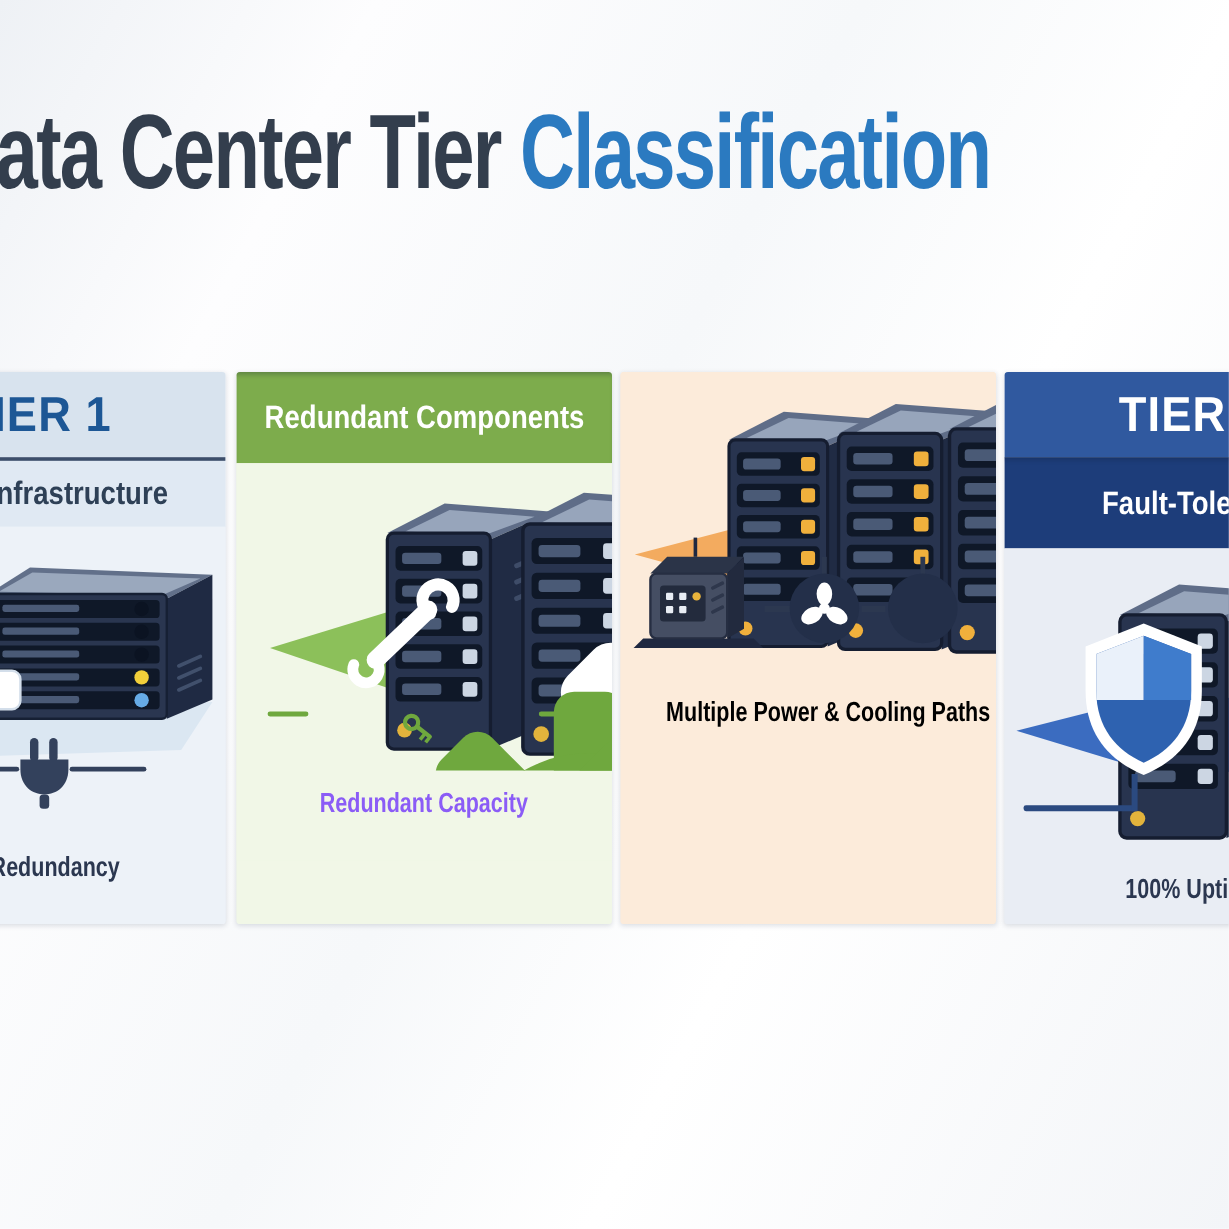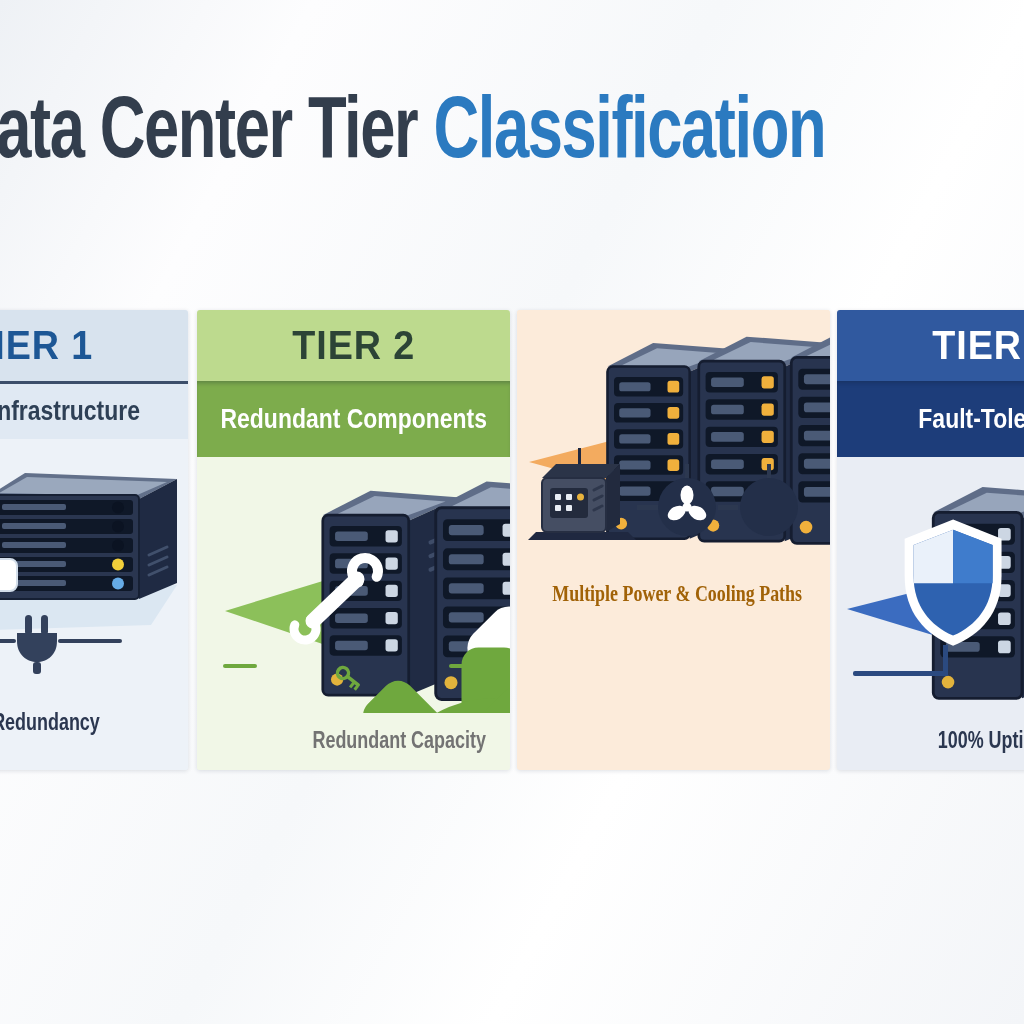--- a/index.html
+++ b/index.html
@@ -145,23 +145,20 @@
           <rect x="166" y="172" width="7" height="20" rx="3.5"></rect>
           <path d="M142,190 H182 V198 C182,212 172,219 162,219 C152,219 142,212 142,198 Z"></path>
           <rect x="158" y="219" width="8" height="12" rx="3"></rect>
         </g>
       </svg>
       <div class="tier-caption" style="color: rgb(43, 55, 80);"><span>No Redundancy</span></div>
     </div>
   </div>
 
   <div class="card t2" style="--header: #bdda8e; --band: #7dac4c; --body: #f1f7e7; --name: #2c4436; --subtitle: #ffffff;">
-    <div class="card-header">
-      <div class="tier-name">TIER 2</div>
-    </div>
     <div class="card-band">
       <div class="tier-subtitle">Redundant Components</div>
     </div>
     <div class="card-body">
       <svg class="illus" viewBox="0 0 313 252">
         <polygon points="28,150 152,112 287,150 152,192" fill="#8cc05a"></polygon>
         <use href="#sym-tower" transform="translate(50,16) scale(0.92)"></use>
         <use href="#sym-tower" transform="translate(158,6) scale(0.98)"></use>
         <g stroke="#ffffff" fill="none" stroke-linecap="round">
           <line x1="116" y1="160" x2="160" y2="118" stroke-width="15"></line>
@@ -175,21 +172,21 @@
           <use href="#sym-gear" transform="translate(83,178) scale(1.35)" fill="#6fa83e" style="--hole:#f1f7e7"></use>
           <g fill="#6fa83e" transform="translate(146,212) rotate(38)">
             <circle r="5.5" fill="none" stroke="#6fa83e" stroke-width="3.5"></circle>
             <rect x="4" y="-1.8" width="17" height="3.6" rx="1.8"></rect>
             <rect x="13" y="1" width="3" height="6"></rect>
             <rect x="18" y="1" width="3" height="5"></rect>
           </g>
           <use href="#sym-gear" transform="translate(170,170) scale(1.75)" fill="#6fa83e" style="--hole:#f1f7e7"></use>
         </g>
       </svg>
-      <div class="tier-caption" style="color: #737373; text-align: right;"><span>Redundant Capacity</span></div>
+      <div class="tier-caption" style="color: #8b5cf6;"><span>Redundant Capacity</span></div>
     </div>
   </div>
 
   <div class="card t3" style="--header: #ee9a45; --band: #d9701f; --body: #fcebda; --name: #ffffff; --subtitle: #ffffff;">
     <div class="card-body">
       <svg class="illus" viewBox="0 0 313 252" style="--led:#f0b03c;--led2:#f0b03c">
         <polygon points="12,148 158,110 302,148 158,188" fill="#f3ab5f"></polygon>
         <use href="#sym-tower" transform="translate(18,16) scale(0.88)"></use>
         <use href="#sym-tower" transform="translate(106,9) scale(0.92)"></use>
         <use href="#sym-tower" transform="translate(196,4) scale(0.95)"></use>
@@ -226,21 +223,21 @@
             <ellipse cx="0" cy="-12" rx="6.5" ry="9.5" transform="rotate(240)"></ellipse>
             <circle r="4.5"></circle>
           </g>
         </g>
         <rect x="201" y="191" width="20" height="5" fill="#2c3850"></rect>
         <g>
           <circle cx="252" cy="193" r="29" fill="#232f49"></circle>
           <use href="#sym-bolt" transform="translate(239,174) scale(1.05)" fill="#ffffff"></use>
         </g>
       </svg>
-      <div class="tier-caption" style="color: #a16207; font-family: Liberation Serif, serif;"><span>Multiple Power &amp; Cooling Paths</span></div>
+      <div class="tier-caption" style="color: #000000;"><span>Multiple Power &amp; Cooling Paths</span></div>
     </div>
   </div>
 
   <div class="card t4" style="--header: #30599f; --band: #1d3d7a; --body: #e9edf4; --name: #ffffff; --subtitle: #ffffff;">
     <div class="card-header">
       <div class="tier-name">TIER 4</div>
     </div>
     <div class="card-band">
       <div class="tier-subtitle">Fault-Tolerant</div>
     </div>

